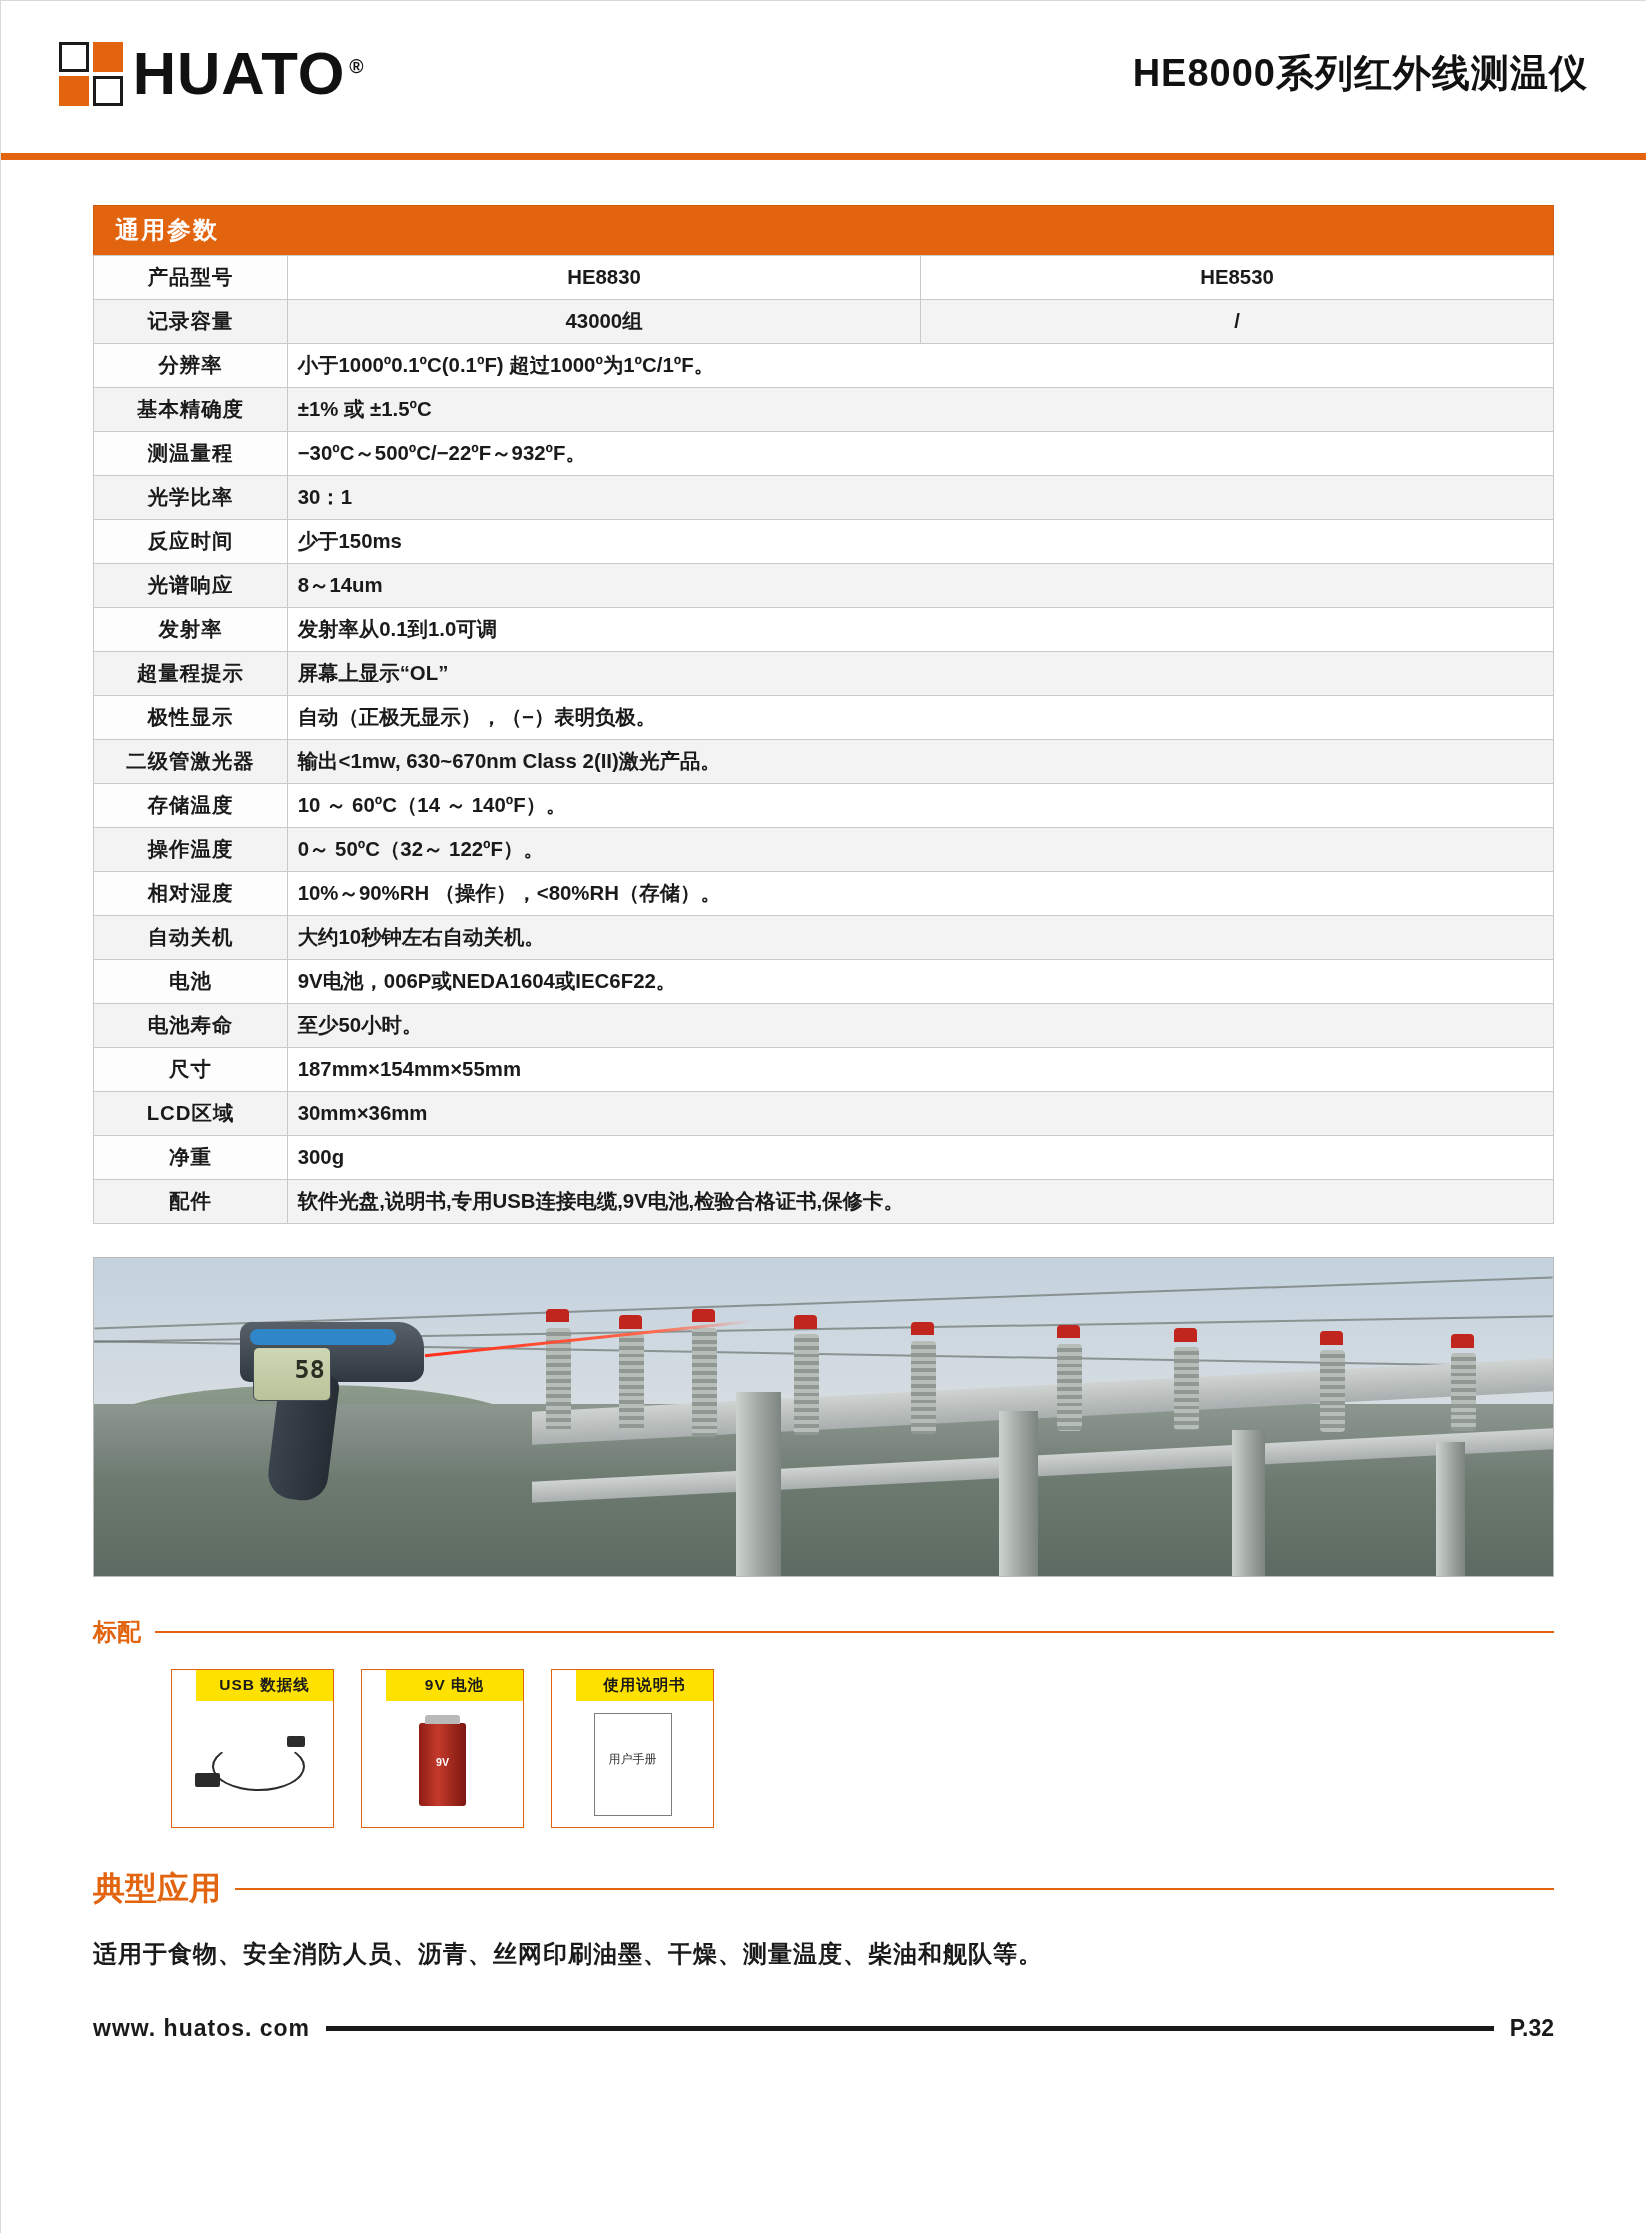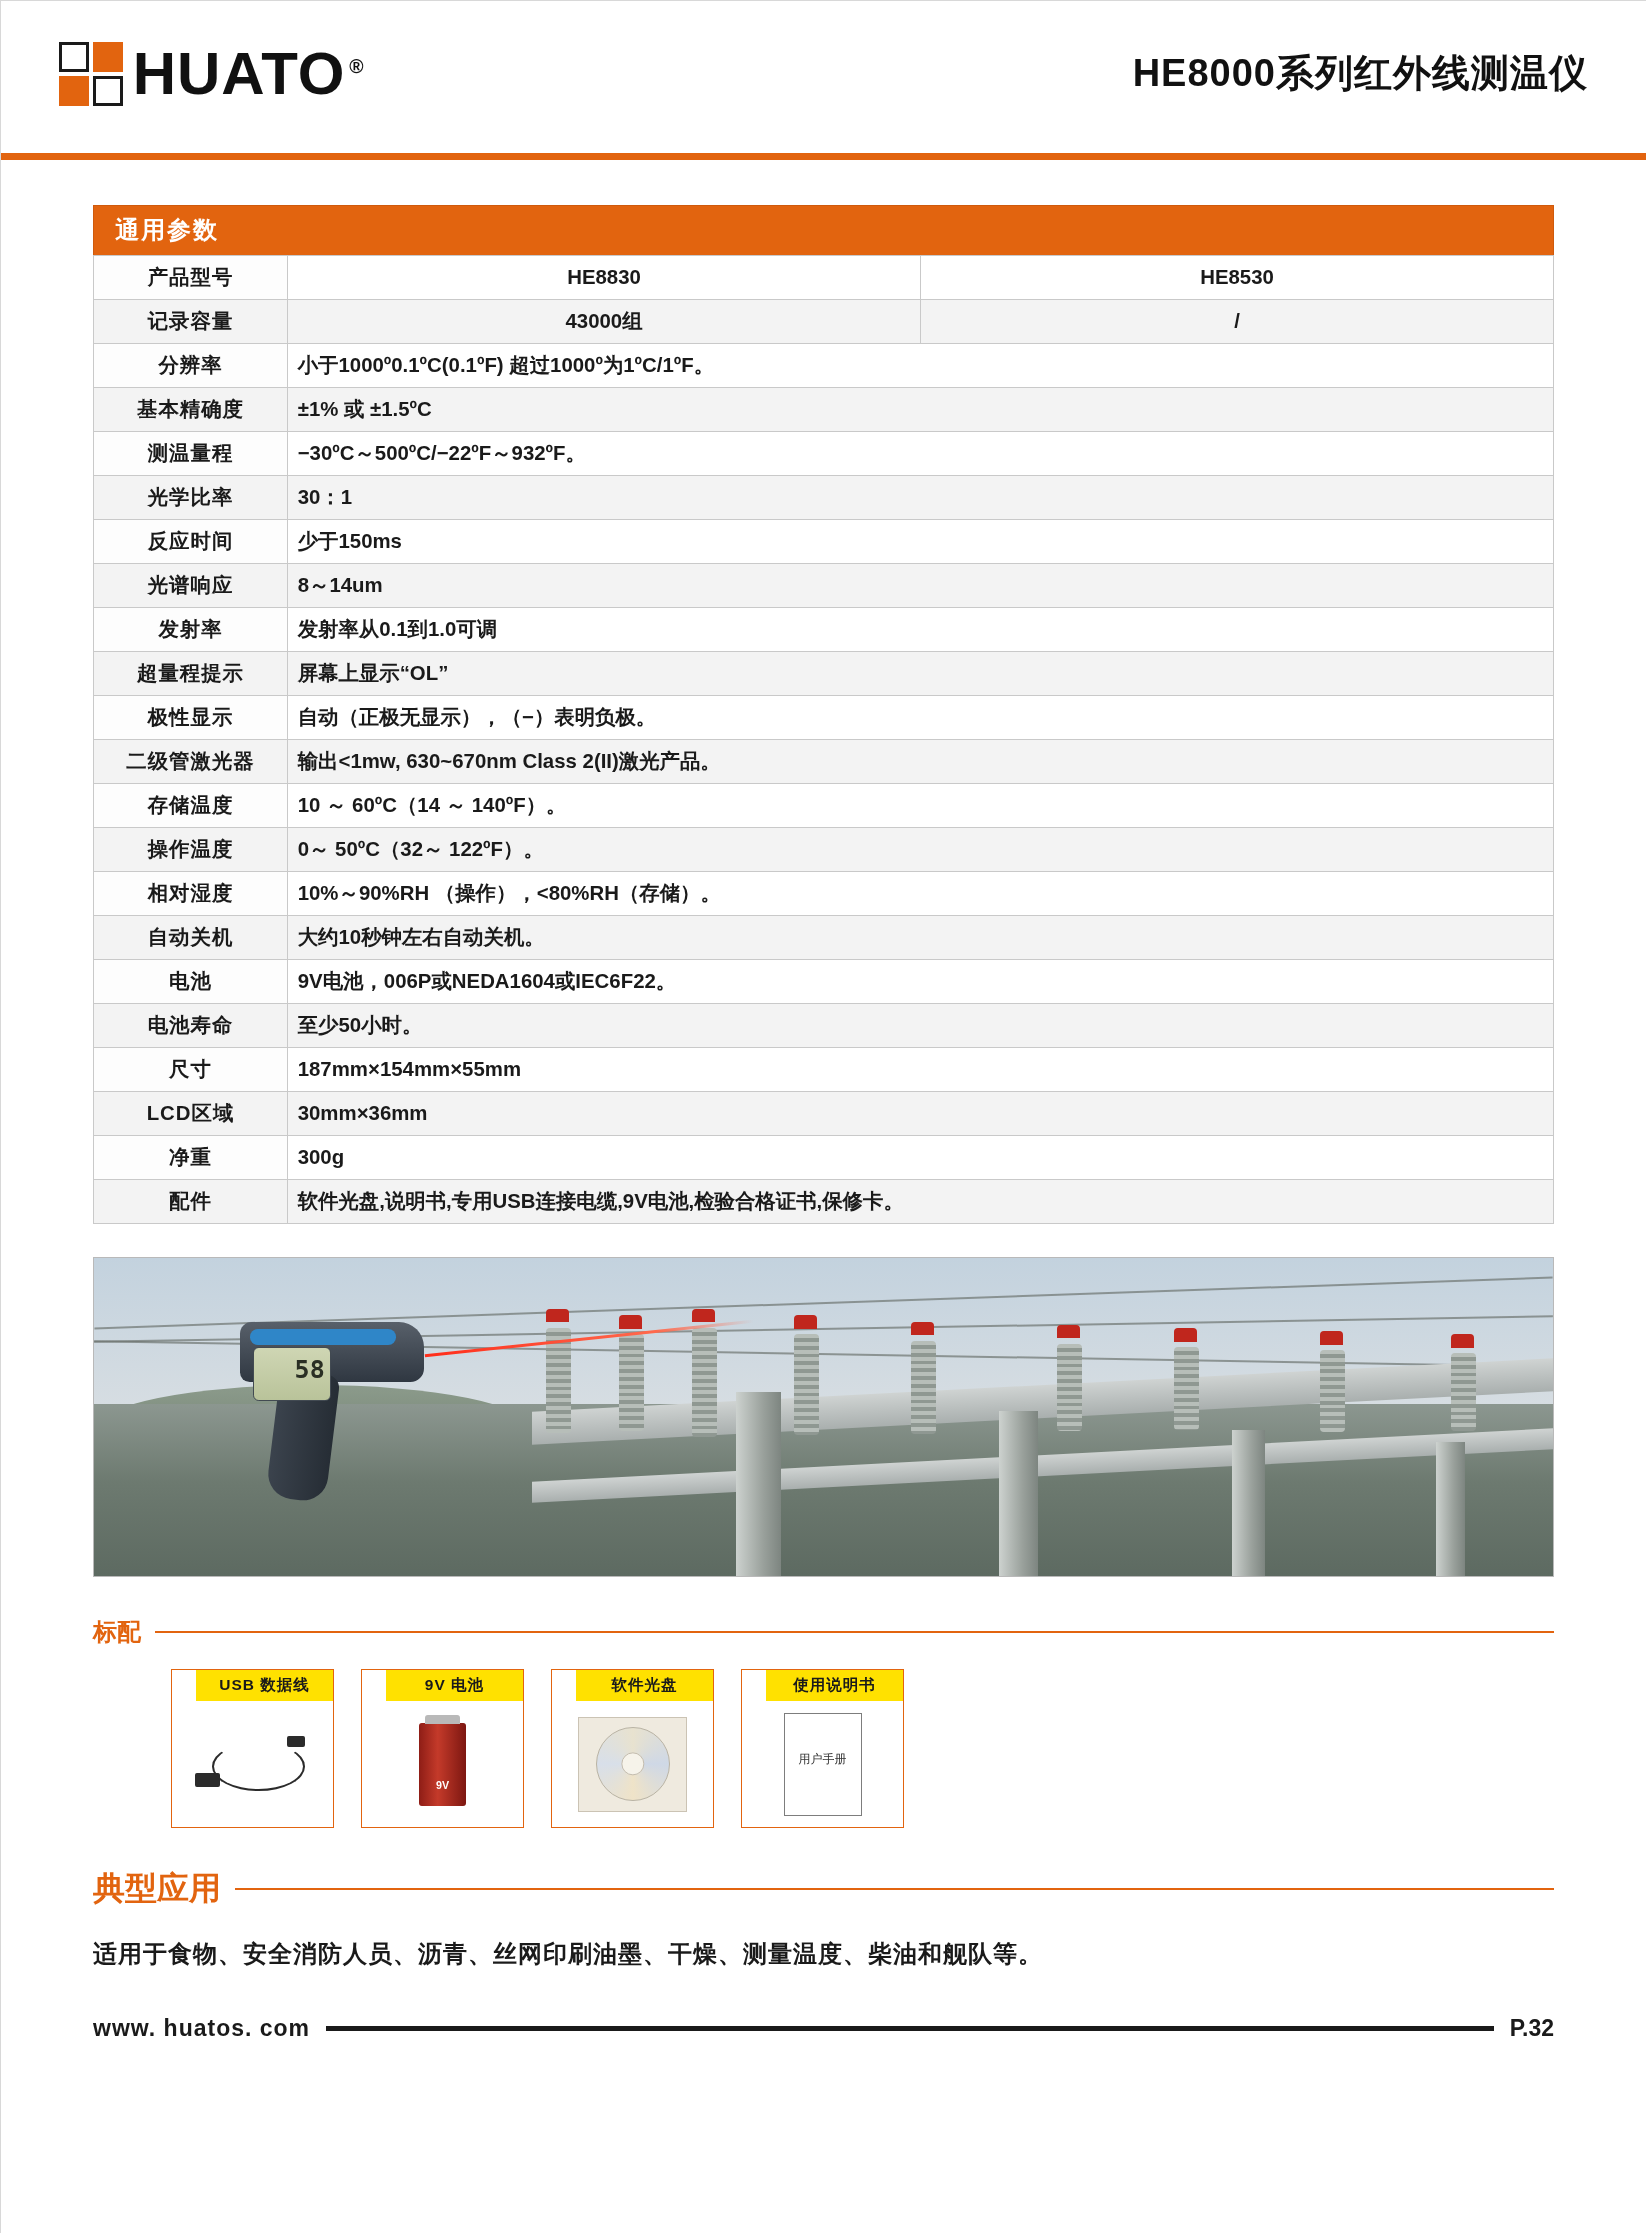--- a/index.html
+++ b/index.html
@@ -198,21 +198,21 @@
     background:#fff;
   }
   
   .usb{position:relative;width:116px;height:68px;}
   .usb .plugA{position:absolute;left:0;top:43px;width:25px;height:13.6px;background:#2b2b2b;border-radius:1.9px;}
   .usb .plugB{position:absolute;right:5.8px;top:5.8px;width:17.5px;height:11.6px;background:#2b2b2b;border-radius:1.9px;}
   .usb .curve{position:absolute;left:17.5px;top:11.6px;width:89px;height:45px;border:2.9px solid #2b2b2b;border-radius:50%;border-top-color:transparent;border-right-color:#2b2b2b;}
   
   .bat{position:relative;width:47px;height:83px;background:linear-gradient(90deg,#8e1d16,#c43a2a 40%,#7d1711);border-radius:2.9px;}
   .bat .top{position:absolute;left:5.8px;top:-7.8px;width:35px;height:9.7px;background:#b9b9b9;border-radius:2.9px 2.9px 0 0;}
-  .bat .lbl{position:absolute;left:0;right:0;top:33px;text-align:center;color:#fff;font-size:10.7px;font-weight:bold;margin-top:23px;}
+  .bat .lbl{position:absolute;left:0;right:0;top:33px;text-align:center;color:#fff;font-size:10.7px;font-weight:bold;}
   
   .cdbox{position:relative;width:107px;height:93px;background:#efeadf;border:1px solid #cbc3b4;}
   .cd{position:absolute;left:50%;top:50%;transform:translate(-50%,-50%);width:72px;height:72px;border-radius:50%;
     background:conic-gradient(#e8e2cf,#cfd8e6,#efe3c8,#d8dfe9,#e8e2cf);border:1px solid #b9b3a4;}
   .cd:after{content:"";position:absolute;left:50%;top:50%;transform:translate(-50%,-50%);width:21.3px;height:21.3px;border-radius:50%;background:#f6f3ea;border:1px solid #c3bcae;}
   
   .man{width:76px;height:101px;background:#fff;border:1px solid #7d7d7d;position:relative;}
   .man .t{position:absolute;left:50%;top:37px;transform:translateX(-50%);font-size:12px;color:#333;white-space:nowrap;}
 
   
@@ -421,28 +421,20 @@
     <div class="acc">
       <div class="acc-head">9V 电池</div>
       <div class="acc-body">
         <div class="bat">
           <span class="top"></span>
           <span class="lbl">9V</span>
         </div>
       </div>
     </div>
 
-    <div class="acc">
-      <div class="acc-head">软件光盘</div>
-      <div class="acc-body">
-        <div class="cdbox">
-          <span class="cd"></span>
-        </div>
-      </div>
-    </div>
 
     <div class="acc">
       <div class="acc-head">使用说明书</div>
       <div class="acc-body">
         <div class="man">
           <span class="t">用户手册</span>
         </div>
       </div>
     </div>
   </div>

